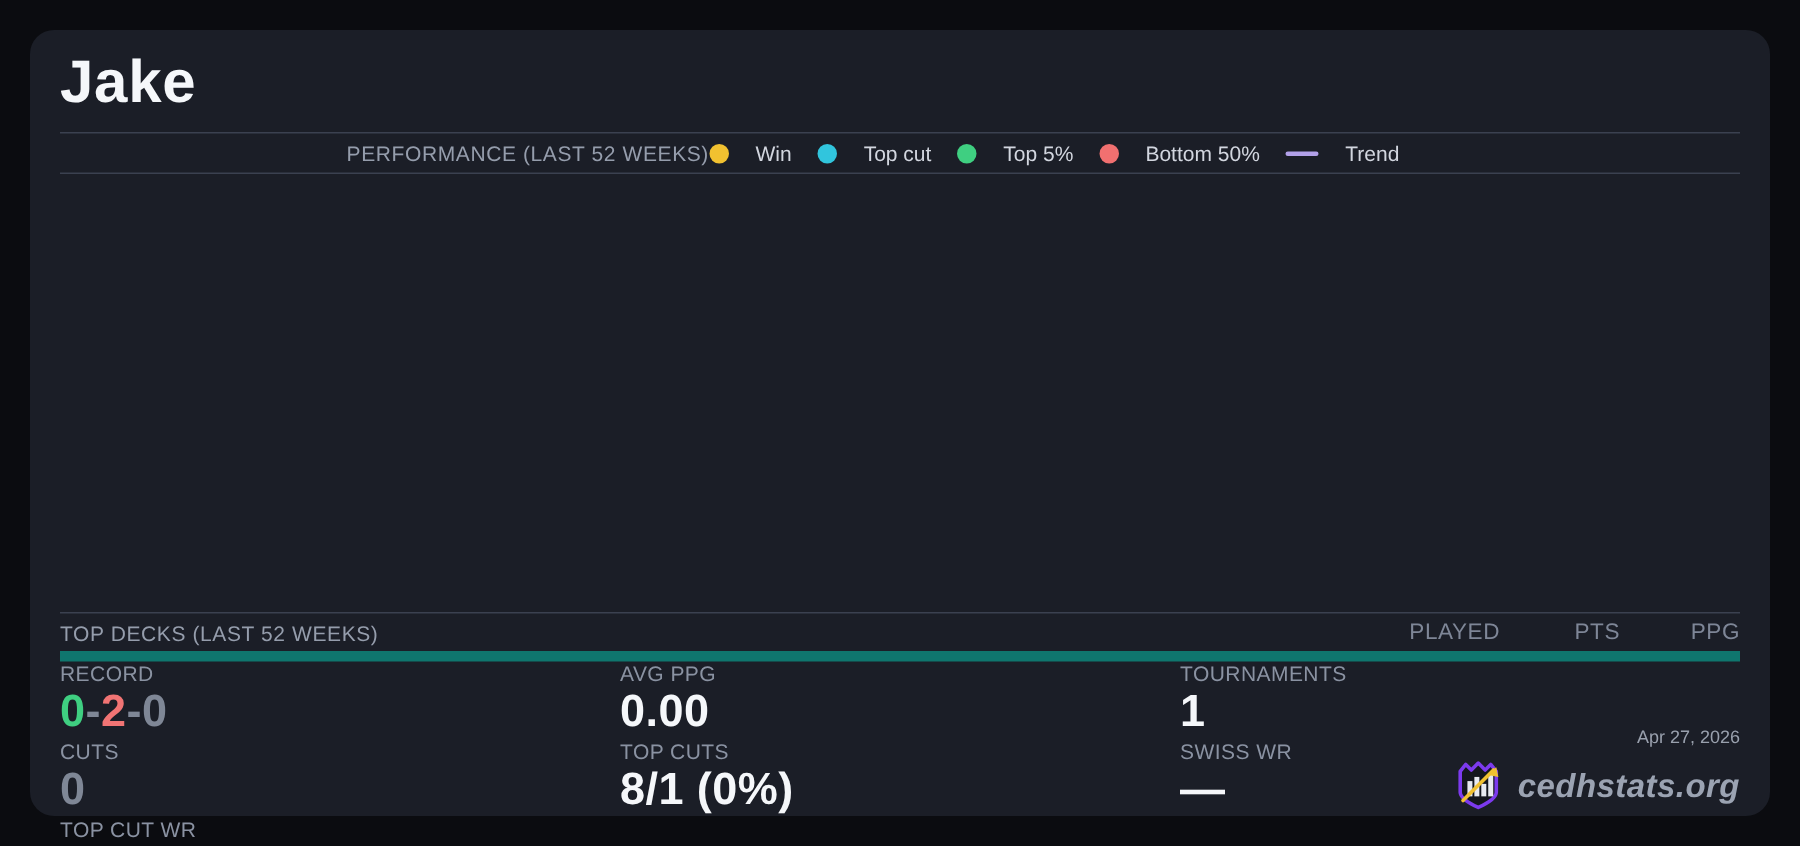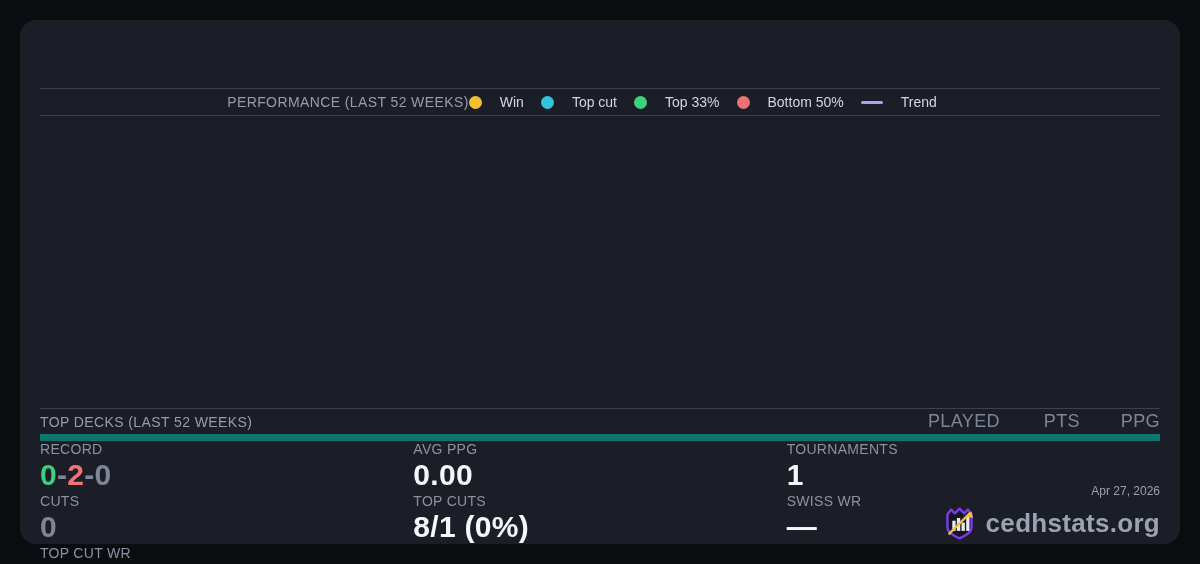--- a/index.html
+++ b/index.html
@@ -79,21 +79,21 @@
     display: flex;
     align-items: center;
     justify-content: space-between;
   }
   .decks-cols {
     display: flex;
   }
   .decks-col {
     width: 80px;
     text-align: right;
-    font-size: 18px;
+    font-size: 15px;
     color: #7e8697;
     letter-spacing: 0.4px;
   }
   .stats-grid {
     position: absolute;
     left: 20px; right: 20px; top: 419px;
     display: grid;
     grid-template-columns: repeat(3, 1fr);
     grid-row-gap: 1px;
   }
@@ -125,46 +125,48 @@
     line-height: 20px;
   }
   .brand-row {
     margin-top: 4px;
     display: flex;
     align-items: center;
     justify-content: flex-end;
     gap: 8px;
   }
   .brand-text {
-    font-size: 26px;
+    font-size: 22px;
     font-weight: 700;
     color: #9ba3b2;
     letter-spacing: 0.3px;
+    font-style: italic;
   }
 </style>
 </head>
 <body>
 
 <div class="card">
 
+  <div class="page-title">Jake</div>
 
   <div class="perf-row">
     <span class="section-label">PERFORMANCE (LAST 52 WEEKS)</span>
     <div class="legend">
       <span class="legend-item">
         <span class="legend-dot" style="background: rgb(241, 193, 48);"></span>
         <span>Win</span>
       </span>
       <span class="legend-item">
         <span class="legend-dot" style="background: rgb(49, 197, 221);"></span>
         <span>Top cut</span>
       </span>
       <span class="legend-item">
         <span class="legend-dot" style="background: rgb(63, 207, 129);"></span>
-        <span>Top 33%</span>
+        <span>Top 5%</span>
       </span>
       <span class="legend-item">
         <span class="legend-dot" style="background: rgb(241, 112, 112);"></span>
         <span>Bottom 50%</span>
       </span>
       <span class="legend-item">
         <span class="legend-line" style="background: rgb(178, 161, 233);"></span>
         <span>Trend</span>
       </span>
     </div>

